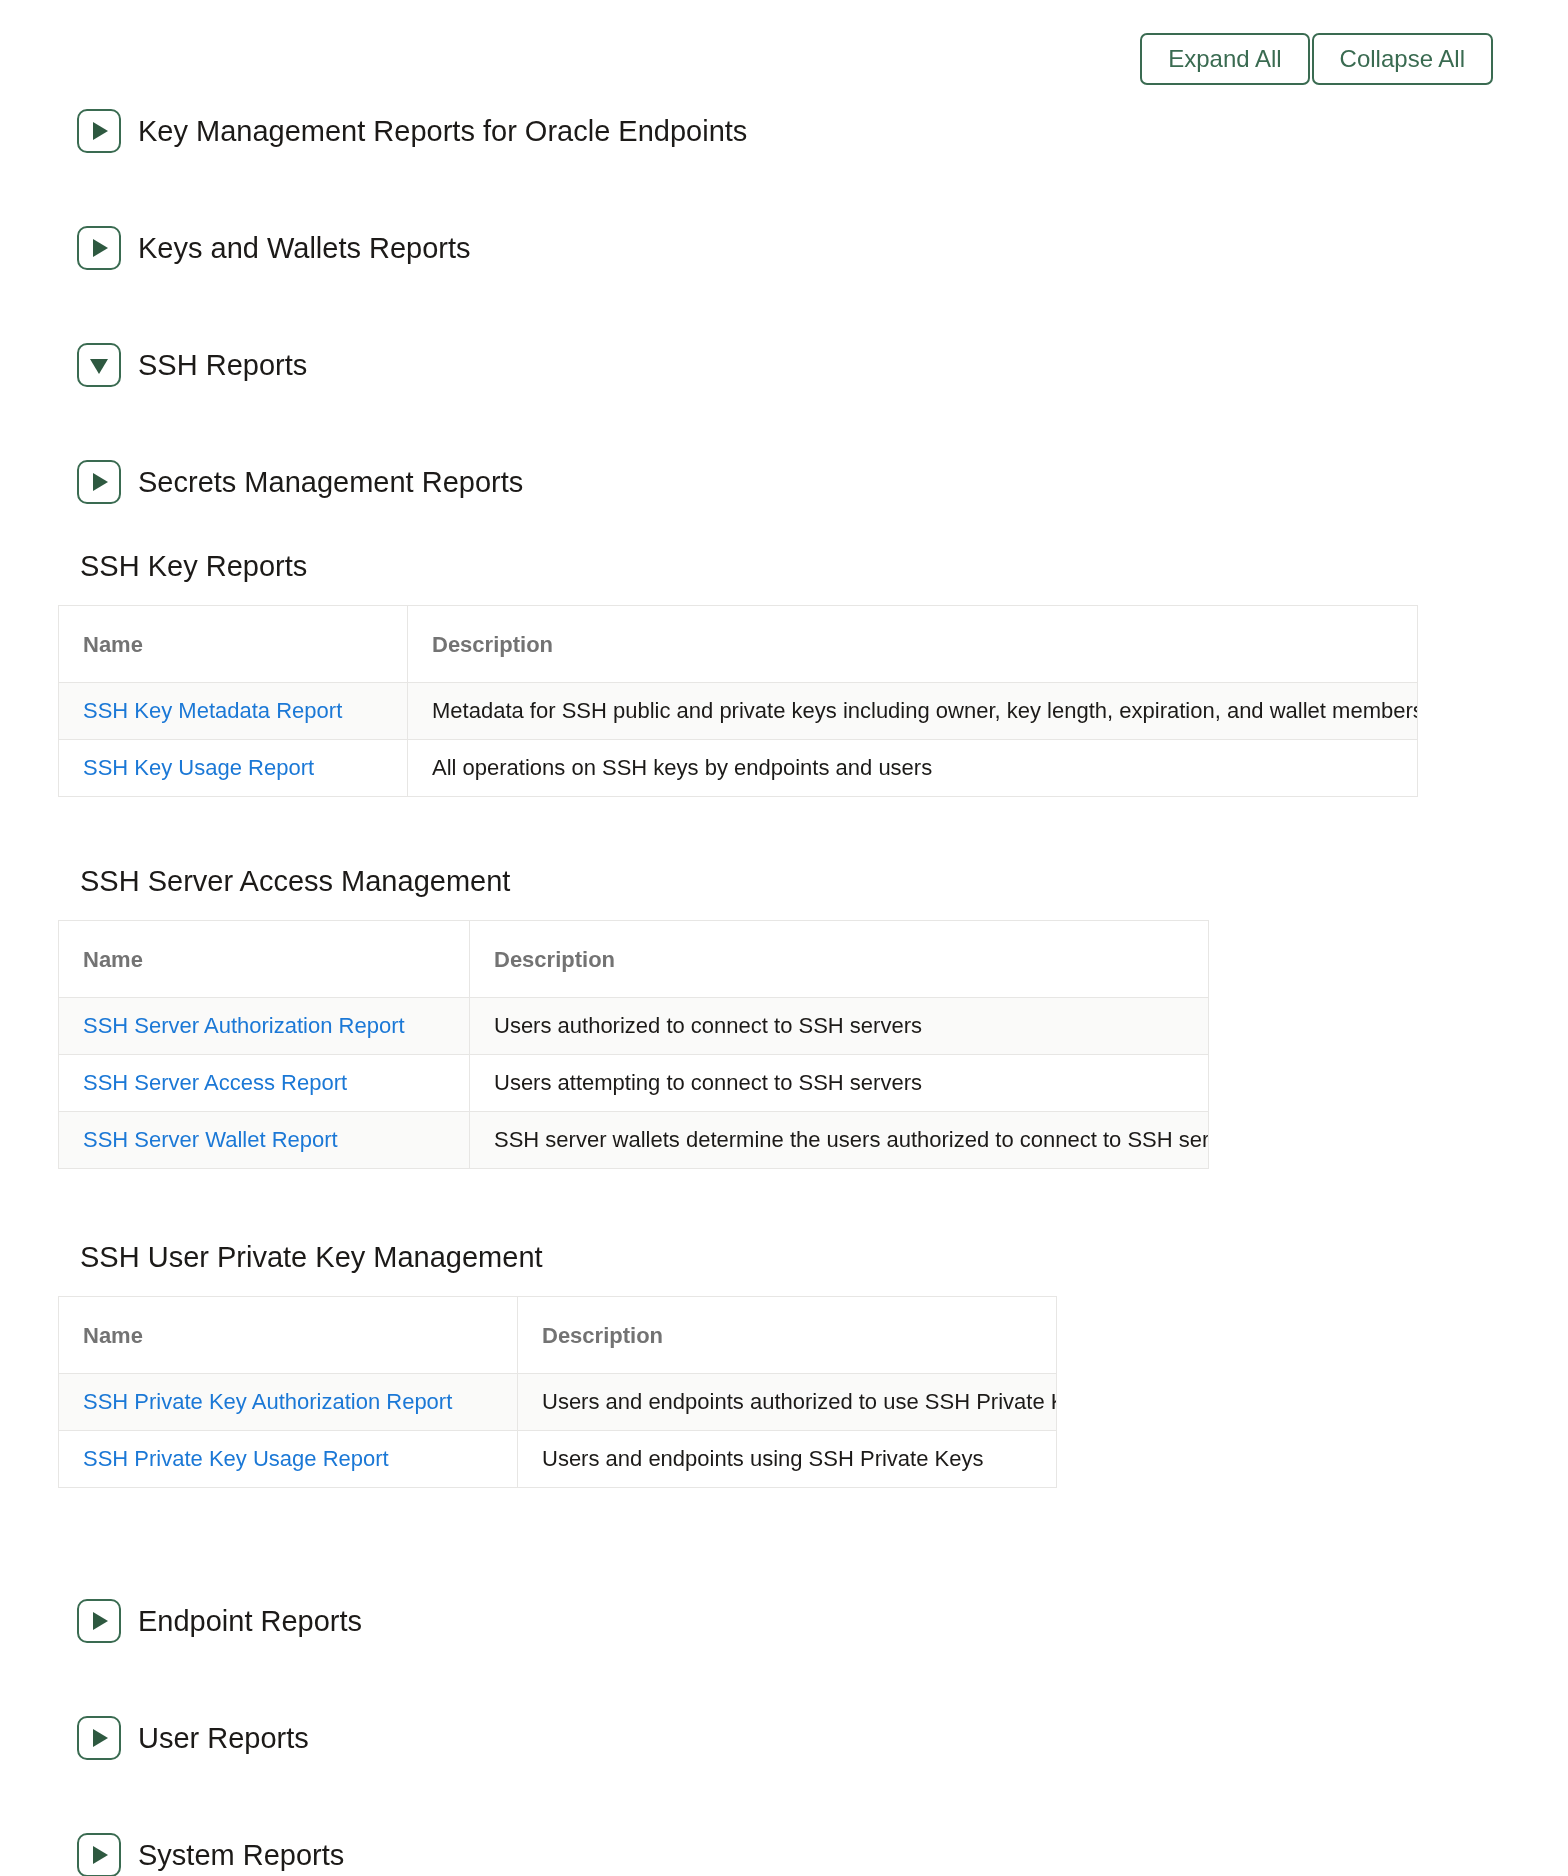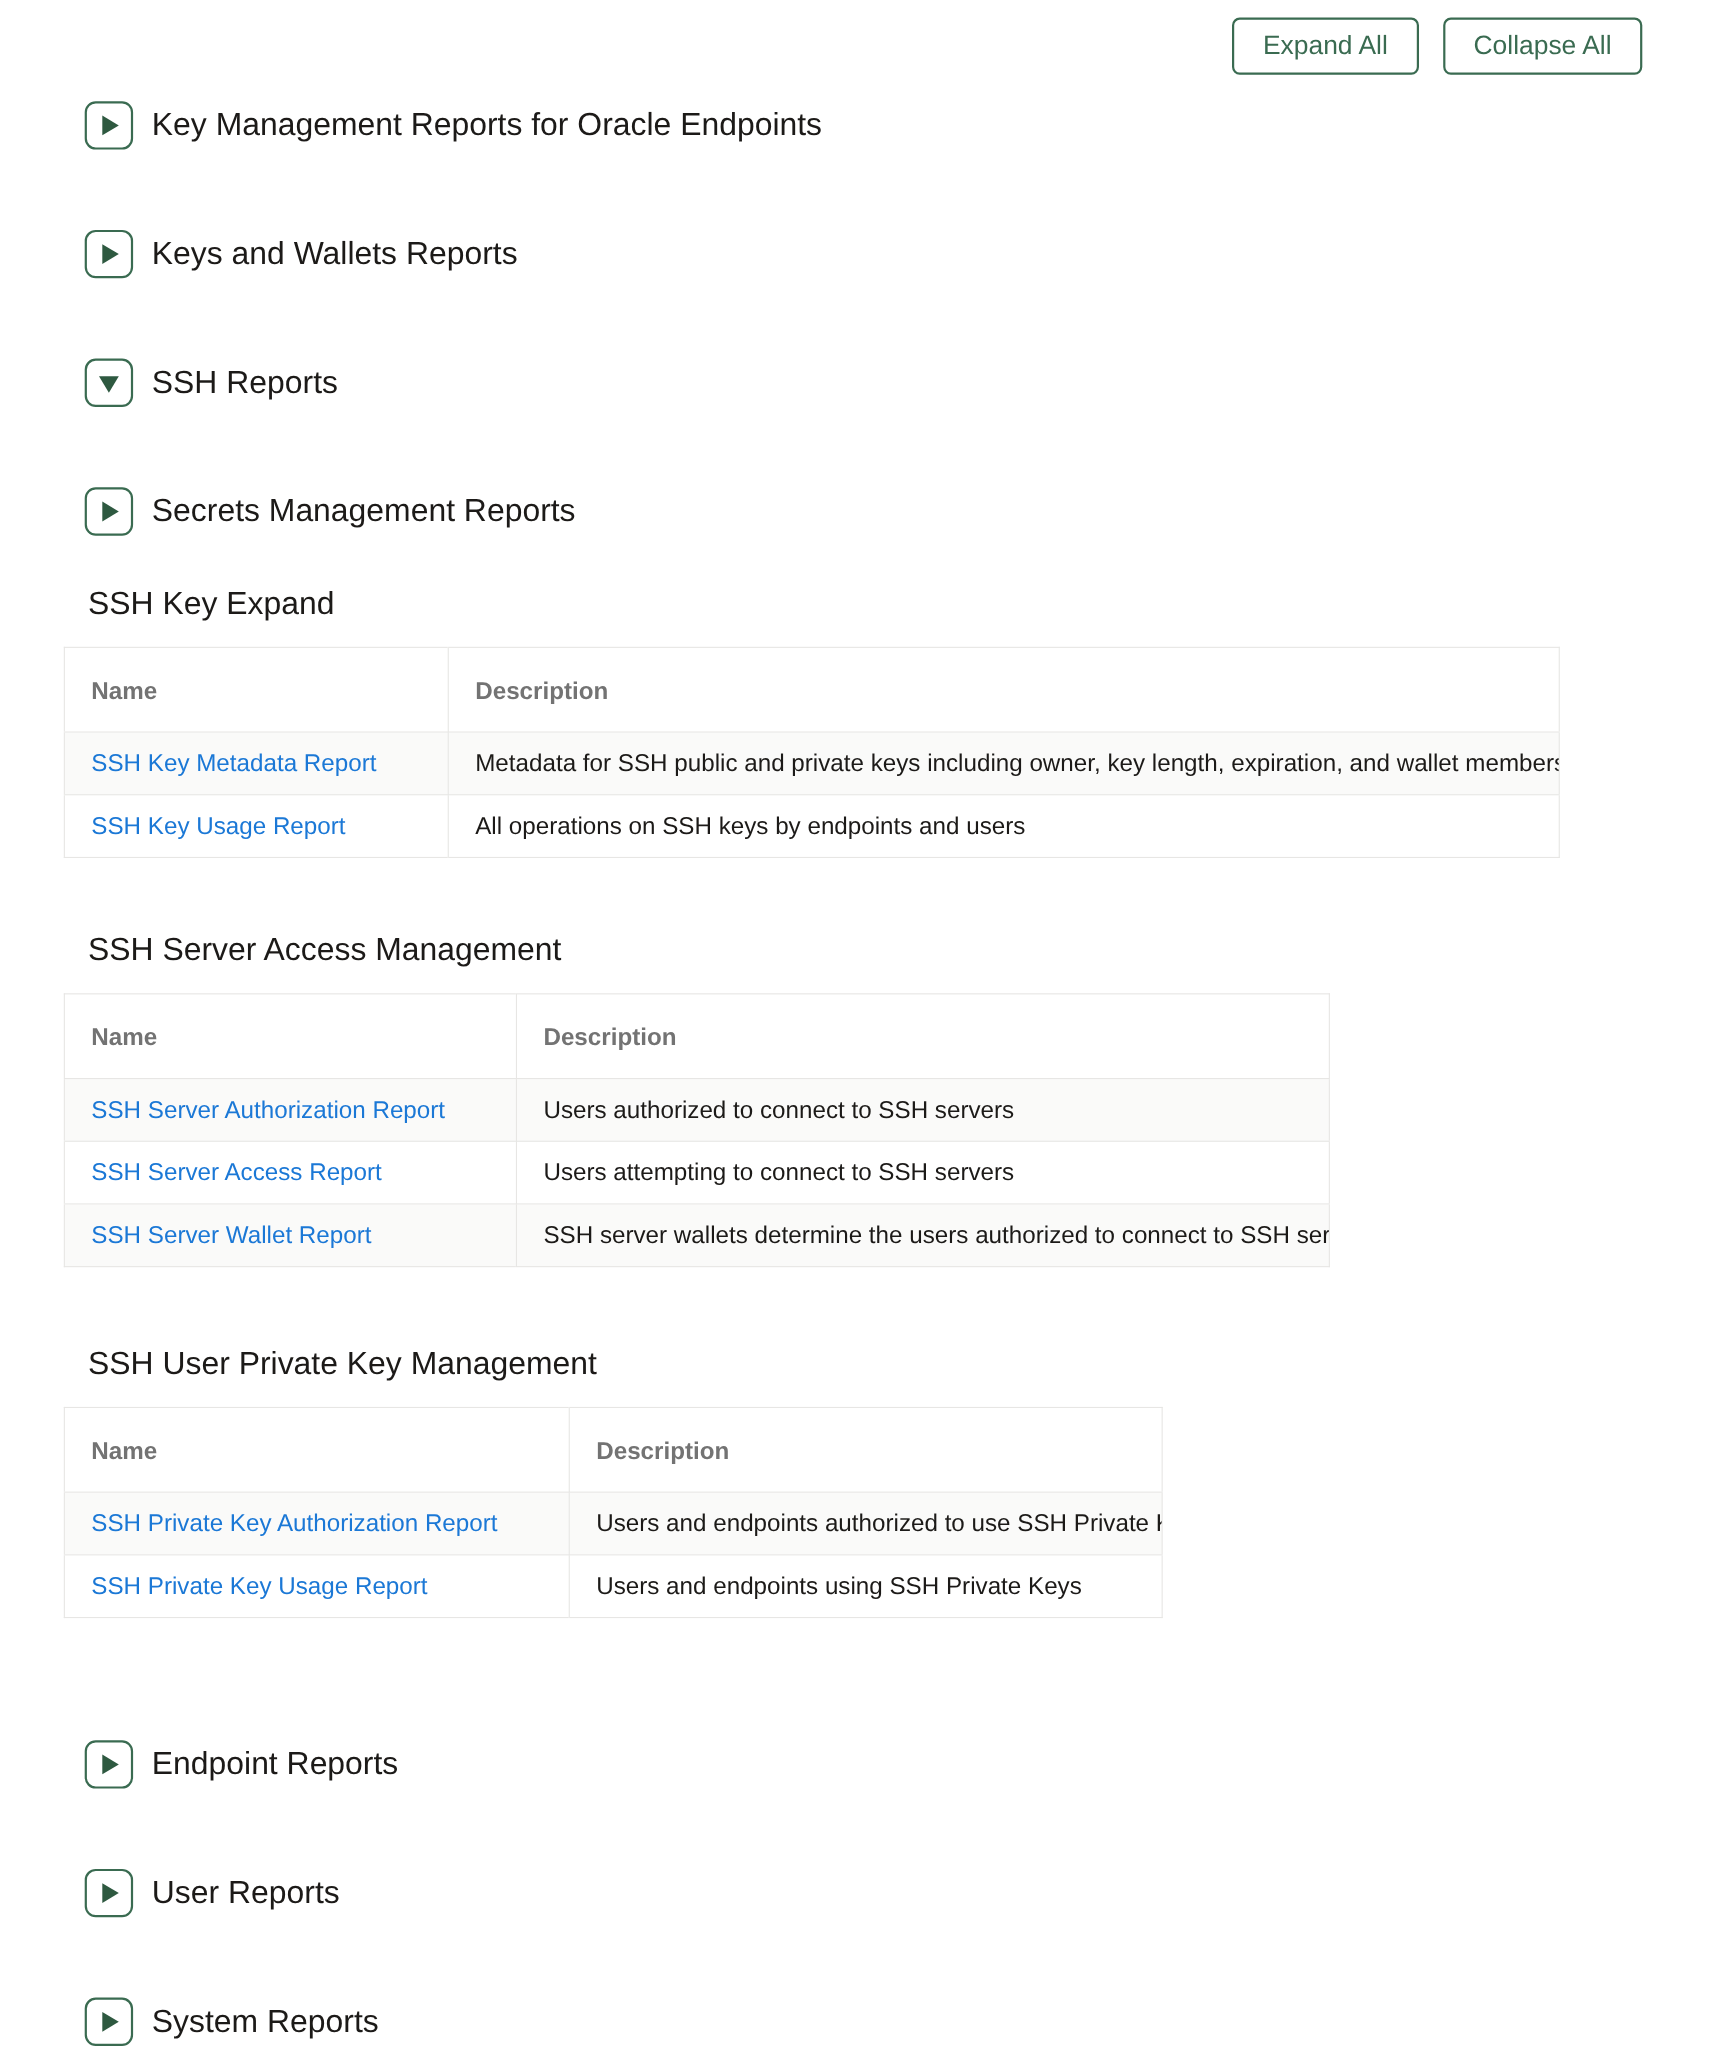--- a/index.html
+++ b/index.html
@@ -14,21 +14,21 @@
   body{
     width:1568px;height:1876px;
     font-family:"Liberation Sans", sans-serif;
     color:var(--ink);
     overflow:hidden;
     box-sizing:border-box;
   }
   .page{padding:0 75px 0 40px;box-sizing:border-box;}
 
   
-  .toolbar{display:flex;justify-content:flex-end;gap:22px;padding-top:16px;}
+  .toolbar{display:flex;justify-content:flex-end;gap:2px;padding-top:33px;}
   .tb-btn{
     height:52px;padding:0 26px;background:#fff;
     border:2px solid var(--green);border-radius:7px;
     color:var(--green);font-size:24px;font-family:"Liberation Sans",sans-serif;
     display:flex;align-items:center;cursor:pointer;
   }
 
   
   .section-head{display:flex;align-items:center;gap:17px;height:48px;margin-top:69px;padding-left:37px;}
   .section-head.first{margin-top:22px;}
@@ -109,21 +109,21 @@
 
   <div class="section-head">
     <button class="toggle">
         <span class="tri-right"></span>
       </button>
     <h2 class="section-title">Secrets Management Reports</h2>
   </div>
 
   <div>
 
-    <h3 class="sub-heading h1">SSH Key Expand</h3>
+    <h3 class="sub-heading h1">SSH Key Reports</h3>
     <table class="report t1">
       <thead>
         <tr>
           <th class="c-name">Name</th>
           <th>Description</th>
         </tr>
       </thead>
       <tbody>
         <tr>
           <td><a class="report-link">SSH Key Metadata Report</a></td>

